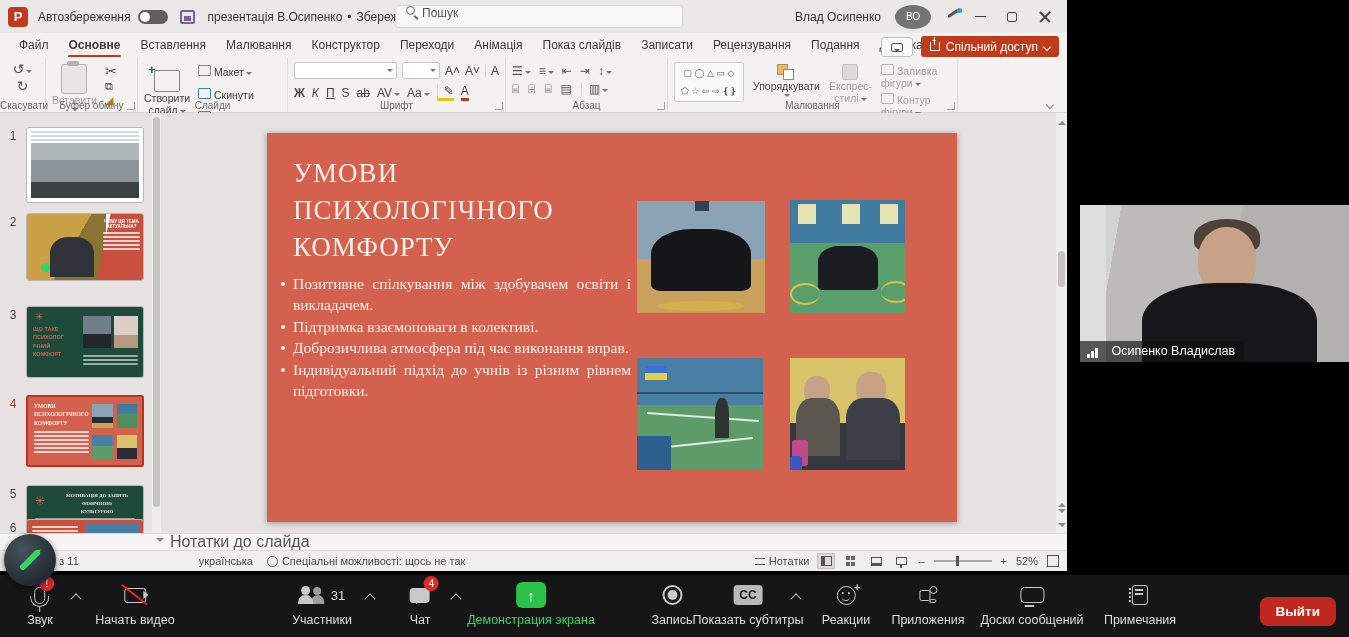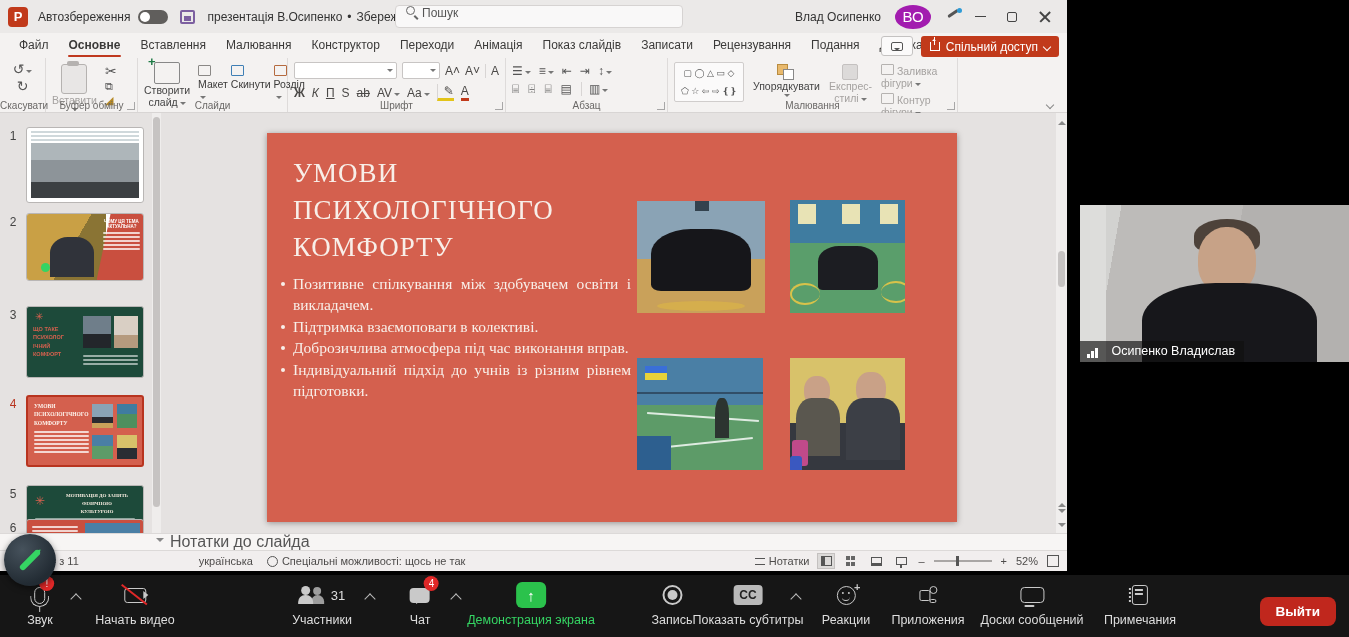--- a/index.html
+++ b/index.html
@@ -19,39 +19,39 @@
   .autosave-toggle .knob { position:absolute; left:2px; top:2px; width:10px; height:10px; border-radius:50%; background:#fff; }
   .save-ico { width:15px; height:14px; border:2px solid #7c5fa0; border-radius:2px; margin:0 12px 0 4px; position:relative; }
   .save-ico::after { content:""; position:absolute; left:2px; top:4px; width:7px; height:5px; background:#7c5fa0; }
   #doc-title-wrap { display:flex; align-items:center; gap:5px; }
   #search-box { position:absolute; left:395px; top:5px; width:288px; height:23px; background:#f9f8f8;
     border:1px solid #d6d3d2; border-radius:4px; display:flex; align-items:flex-start; gap:7px;
     padding-left:10px; color:#555; font-size:12px; }
   .mag { width:9px; height:9px; border:1.5px solid #666; border-radius:50%; position:relative; }
   .mag::after { content:""; position:absolute; left:8px; top:8px; width:5px; height:1.5px; background:#666; transform:rotate(45deg); transform-origin:0 0; }
   #titlebar-right { position:absolute; right:10px; top:0; height:33px; display:flex; align-items:center; gap:14px; }
-  .avatar { width:36px; height:24px; border-radius:50%; background:#a21caf; color:#fff; font-size:15px;
+  .avatar { width:36px; height:24px; border-radius:50%; background:#737373; color:#fff; font-size:10px;
     display:flex; align-items:center; justify-content:center; }
   .pen-ico { width:16px; height:16px; position:relative; }
   .pen-ico::before { content:""; position:absolute; left:2px; top:3px; width:12px; height:3px; background:#555; transform:rotate(-35deg); border-radius:2px; }
   .pen-ico::after { content:""; position:absolute; right:-1px; top:-1px; width:5px; height:5px; border-radius:50%; background:#2e9bd6; }
   .win-btn { font-size:13px; color:#444; width:18px; text-align:center; }
   .win-line { width:11px; height:1.5px; background:#444; }
   .win-box { width:10px; height:10px; border:1.5px solid #444; border-radius:2px; }
   .win-x { position:relative; width:12px; height:12px; }
   .win-x::before,.win-x::after { content:""; position:absolute; left:-1px; top:5px; width:14px; height:1.5px; background:#444; }
   .win-x::before { transform:rotate(45deg);} .win-x::after { transform:rotate(-45deg);}
 
   
   #tabrow { position:absolute; left:0; top:33px; width:1067px; height:25px; background:#f4f2f1;
     display:flex; align-items:center; padding-left:10px; gap:2px; font-size:12px; color:#3b3a39; }
   .rtab { padding:4px 9px 5px; position:relative; white-space:nowrap; }
   .rtab.active { font-weight:bold; }
   .rtab.active::after { content:""; position:absolute; left:8px; right:8px; bottom:0; height:2.5px; background:#c0391f; border-radius:2px; }
-  #tabrow-right { position:absolute; right:8px; top:36px; display:flex; align-items:flex-start; gap:8px; }
+  #tabrow-right { position:absolute; right:8px; top:36px; display:flex; align-items:flex-end; gap:8px; }
   .cmt-btn { width:32px; height:20px; border:1px solid #c4c2c1; border-radius:3px; background:#fbfafa; display:flex; align-items:center; justify-content:center; }
   .cmt-glyph { width:12px; height:9px; border:1.3px solid #555; border-radius:2px; position:relative; }
   .cmt-glyph::after { content:""; position:absolute; left:2px; bottom:-4px; border:3px solid transparent; border-top-color:#555; }
   #share-btn { background:#c13a1b; color:#fff; font-size:12px; height:21px; border-radius:3px;
     display:flex; align-items:center; gap:6px; padding:0 9px; }
   .share-glyph { width:10px; height:9px; border:1.2px solid #fff; border-top:none; position:relative; }
   .share-glyph::before { content:""; position:absolute; left:3.5px; top:-5px; width:1.2px; height:8px; background:#fff; }
   .share-glyph::after { content:""; position:absolute; left:1.5px; top:-5px; border:2.5px solid transparent; border-bottom-color:#fff; }
 
   
@@ -294,21 +294,21 @@
         <div class="launcher"></div>
       </div>
 
       <div class="rgroup" style="width:150px">
         <div style="display:flex;gap:8px">
           <div class="ico-btn">
             <div class="newslide-ico"></div>
             <span class="sm-lab">Створити</span>
             <span class="sm-lab"><span>слайд</span><span class="dd"></span></span>
           </div>
-          <div style="display:flex;gap:3px;padding-top:3px;font-size:10.5px">
+          <div style="display:flex;flex-direction:column;gap:10px;padding-top:3px;font-size:10.5px">
             <span><span class="mini-ico"></span> <span>Макет</span><span class="dd"></span></span>
             <span><span class="mini-ico" style="border-color:#3f7fb5"></span> <span>Скинути</span></span>
             <span><span class="mini-ico" style="border-color:#b56a3f"></span> <span>Розділ</span><span class="dd"></span></span>
           </div>
         </div>
         <div class="glabel">Слайди</div>
       </div>
 
       <div class="rgroup" style="width:218px">
         <div style="display:flex;gap:5px;align-items:center">

